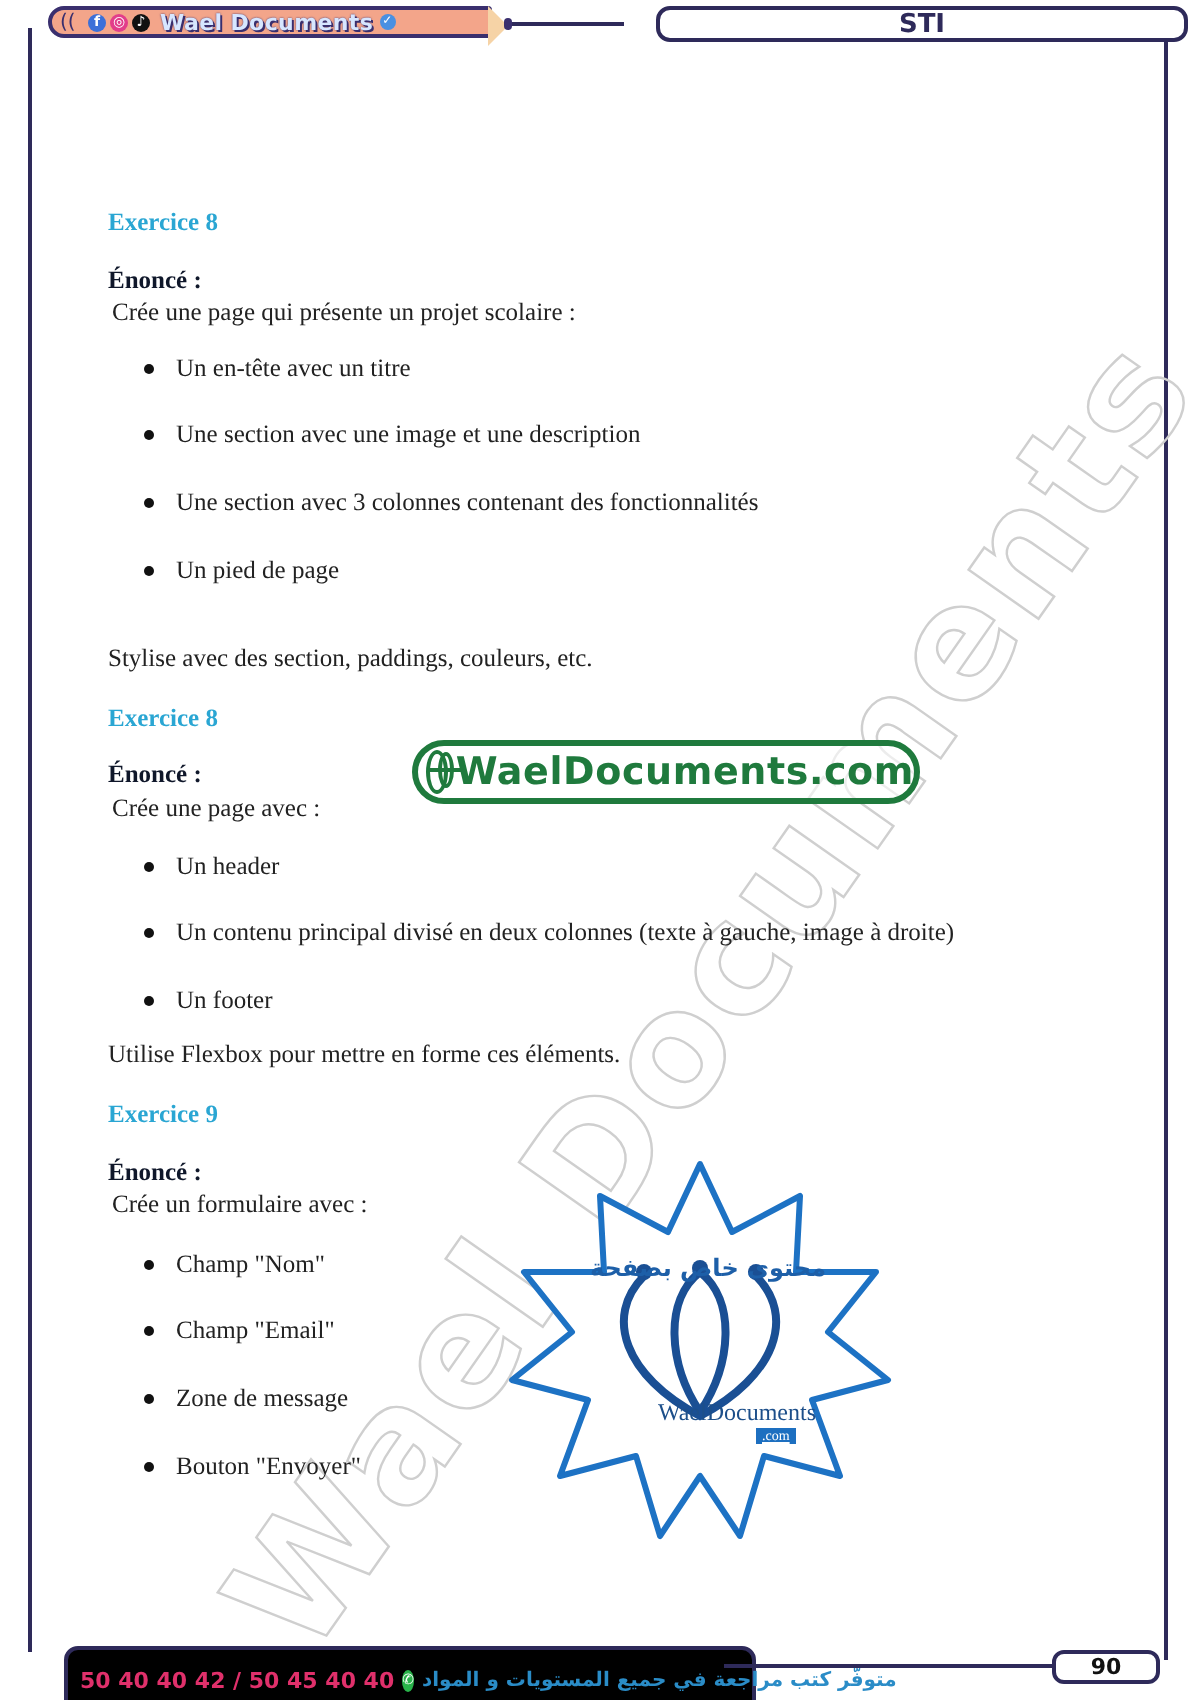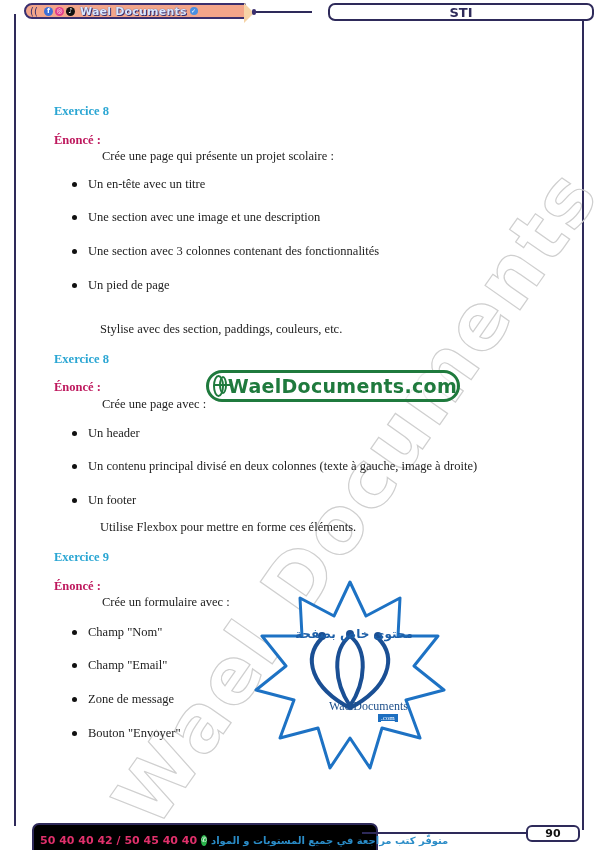--- a/index.html
+++ b/index.html
@@ -20,22 +20,22 @@
   .soc.tt { background: #111; }
   .brand { font-family: "DejaVu Sans", sans-serif; font-weight: bold; font-size: 11px; color: #d7e6ff; margin-left: 3px; text-shadow: 0 0 1px #3a2f6e, 1px 1px 0 #3a2f6e; letter-spacing: 0.2px; }
   .verified { display: inline-block; width: 8px; height: 8px; background: #4a90e2; border-radius: 50%; margin-left: 3px; color: #fff; font-size: 6px; line-height: 8px; text-align: center; font-family: "DejaVu Sans", sans-serif; }
   .pencil-stripes { position: absolute; left: 4px; top: 1px; font-family: "DejaVu Sans", sans-serif; font-size: 10px; color: #3a2f6e; }
 
   .subject-box { position: absolute; left: 312px; top: 3px; width: 266px; height: 18px; border: 2px solid #2e2a5a; border-radius: 7px; box-sizing: border-box; text-align: center; font-family: "DejaVu Sans", sans-serif; font-weight: bold; font-size: 13px; line-height: 15px; color: #2e2a5a; background: #fff; margin-left: 16px; }
 
   
   .content { position: absolute; left: 54px; top: 0; width: 520px; }
   .ex-title { position: absolute; left: 0; font-weight: bold; font-size: 12.5px; color: #2aa6d3; }
-  .enonce { position: absolute; left: 0; font-weight: bold; font-size: 12.5px; color: #be185d; }
-  .para { position: absolute; left: 2px; font-size: 12.5px; color: #222; margin-left: 46px; }
+  .enonce { position: absolute; left: 0; font-weight: bold; font-size: 12.5px; color: #0f172a; }
+  .para { position: absolute; left: 2px; font-size: 12.5px; color: #222; }
   .para.flush { left: 0; }
   .bullet { position: absolute; left: 18px; font-size: 12.5px; color: #222; display: flex; align-items: center; }
   .bullet .dot { width: 5px; height: 5px; border-radius: 50%; background: #111; margin-right: 11px; }
 
   
   .wm-diag { position: absolute; left: 90px; top: 380px; transform: rotate(-55deg); transform-origin: left top; font-family: "DejaVu Sans", sans-serif; font-weight: bold; font-size: 78px; color: transparent; -webkit-text-stroke: 1.2px #cfcfcf; white-space: nowrap; letter-spacing: 3px; pointer-events: none; }
   .wm-diag { left: 96px; top: 790px; }
   .wm-green { position: absolute; left: 206px; top: 370px; width: 254px; height: 32px; border: 3px solid #1f7a3d; border-radius: 17px; box-sizing: border-box; display: flex; align-items: center; padding-left: 4px; background: rgba(255,255,255,0.6); }
   .globe { width: 22px; height: 22px; border: 2.5px solid #1f7a3d; border-radius: 50%; box-sizing: border-box; position: relative; margin-right: 4px; }
   .globe::before { content: ""; position: absolute; left: 4px; top: -1px; width: 8px; height: 18px; border: 2px solid #1f7a3d; border-radius: 50%; box-sizing: border-box; }

